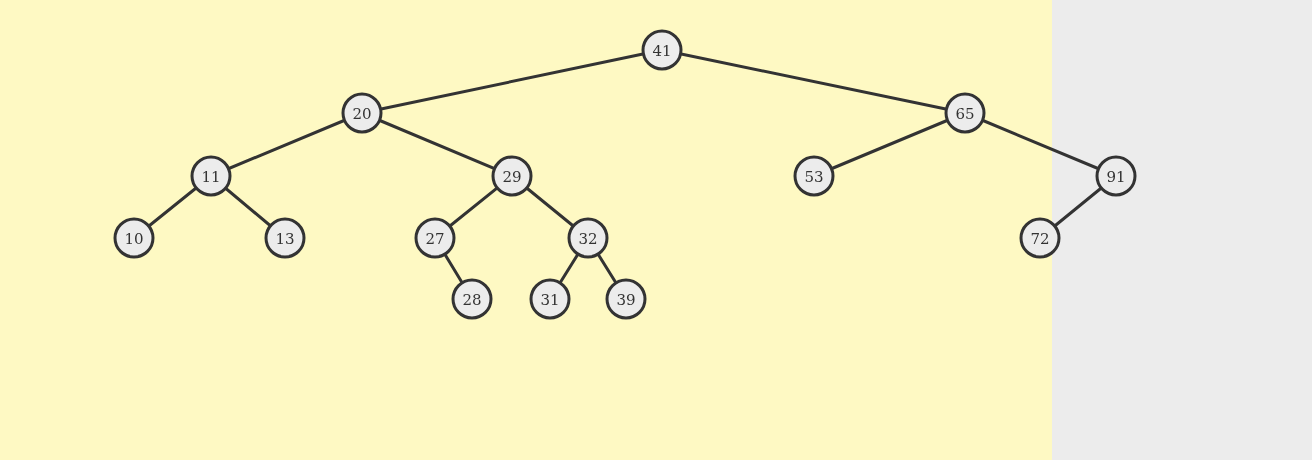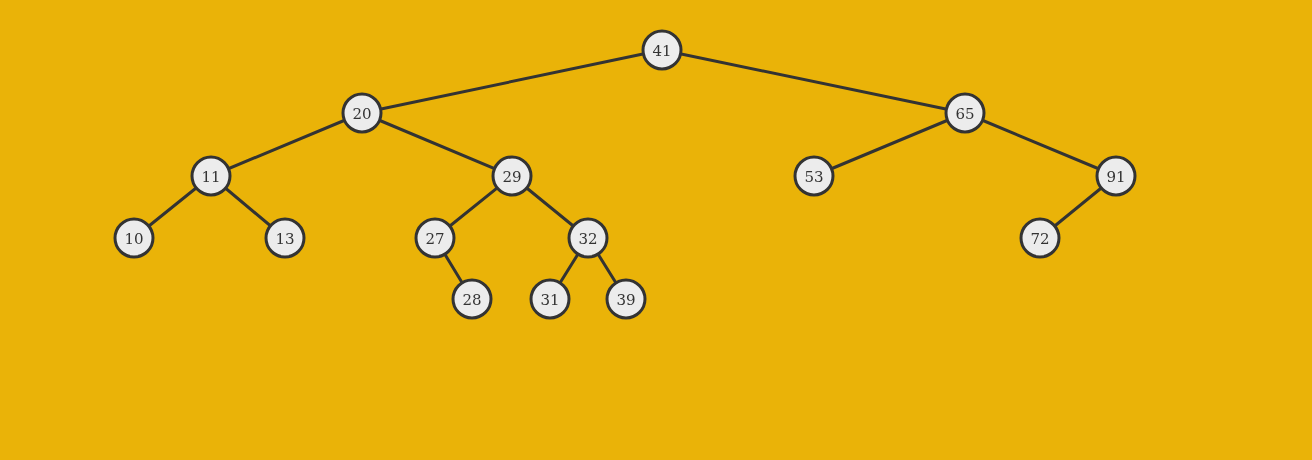--- a/index.html
+++ b/index.html
@@ -8,23 +8,23 @@
   }
   body {
     width: 1312px;
     height: 460px;
     background: #ececec;
     font-family: "DejaVu Serif", "Liberation Serif", serif;
     overflow: hidden;
   }
   #tree-canvas {
     position: relative;
-    width: 1312px;
+    width: 1052px;
     height: 460px;
-    background: #eab308;
+    background: #fef9c3;
   }
   svg.tree-svg {
     position: absolute;
     left: 0;
     top: 0;
     width: 1312px;
     height: 460px;
     display: block;
   }
   .tree-edge {

